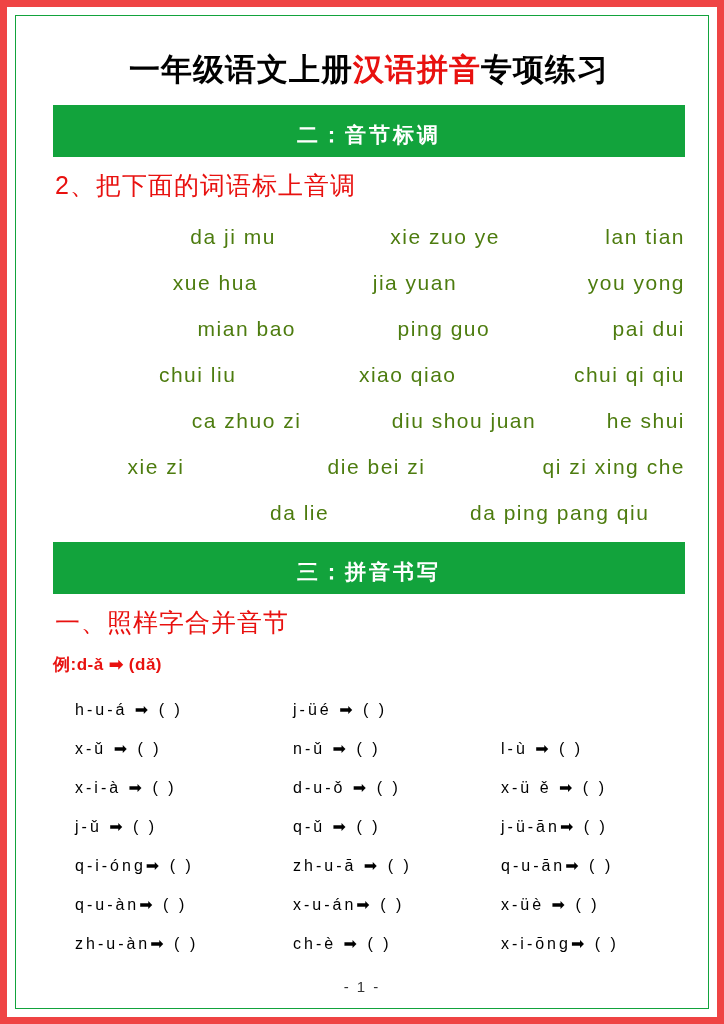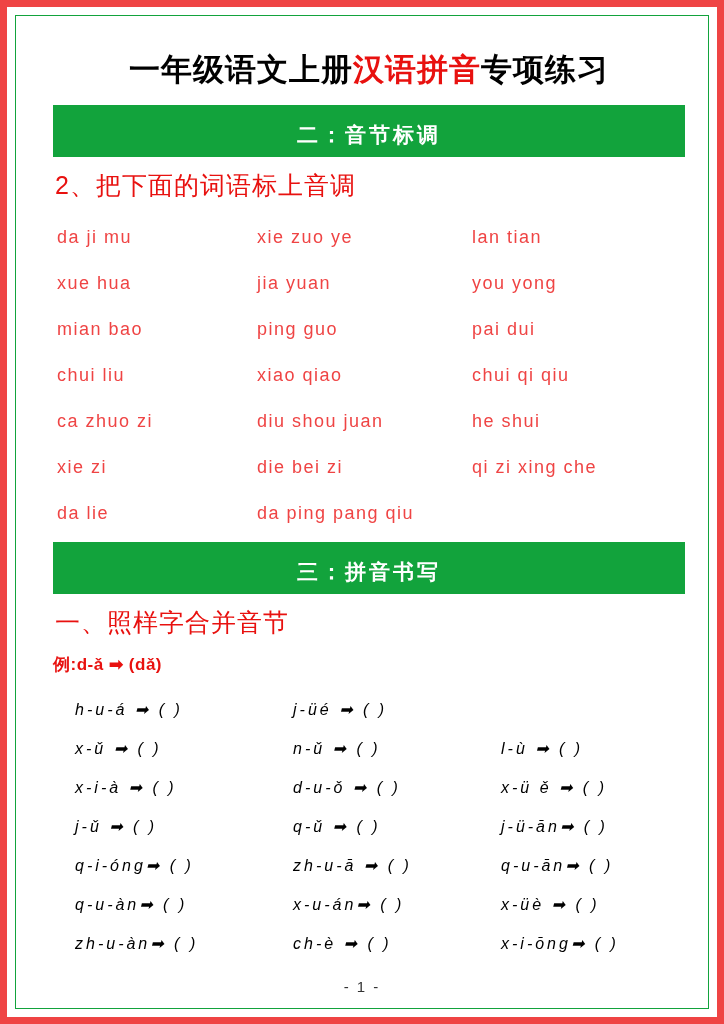--- a/index.html
+++ b/index.html
@@ -73,25 +73,26 @@
     letter-spacing: 1px;
     margin: 6px 0 12px 2px;
   }
 
   
   .word-rows {
     margin: 0 0 6px 4px;
   }
   .word-row {
     display: flex;
-    font-size: 18px;
-    color: #ef4444;
+    font-size: 21px;
+    color: #4d7c0f;
     letter-spacing: 1.5px;
     line-height: 46px;
     white-space: nowrap;
+    justify-content: flex-end;
   }
   .word-row .cell {
     box-sizing: border-box;
   }
   .word-row .c1 { width: 200px; }
   .word-row .c2 { width: 215px; }
   .word-row .c3 { width: auto; }
 
   
   .example {
@@ -106,21 +107,20 @@
   }
   .combine-row {
     display: flex;
     font-size: 16px;
     color: #000000;
     line-height: 39px;
     white-space: nowrap;
   }
   .combine-row .cell {
     box-sizing: border-box;
-    font-style: italic;
   }
   .combine-row .k1 { width: 218px; }
   .combine-row .k2 { width: 208px; }
   .combine-row .k3 { width: auto; }
   .paren { letter-spacing: 3px; }
 
   .footer {
     position: absolute;
     left: 0;
     right: 0;

